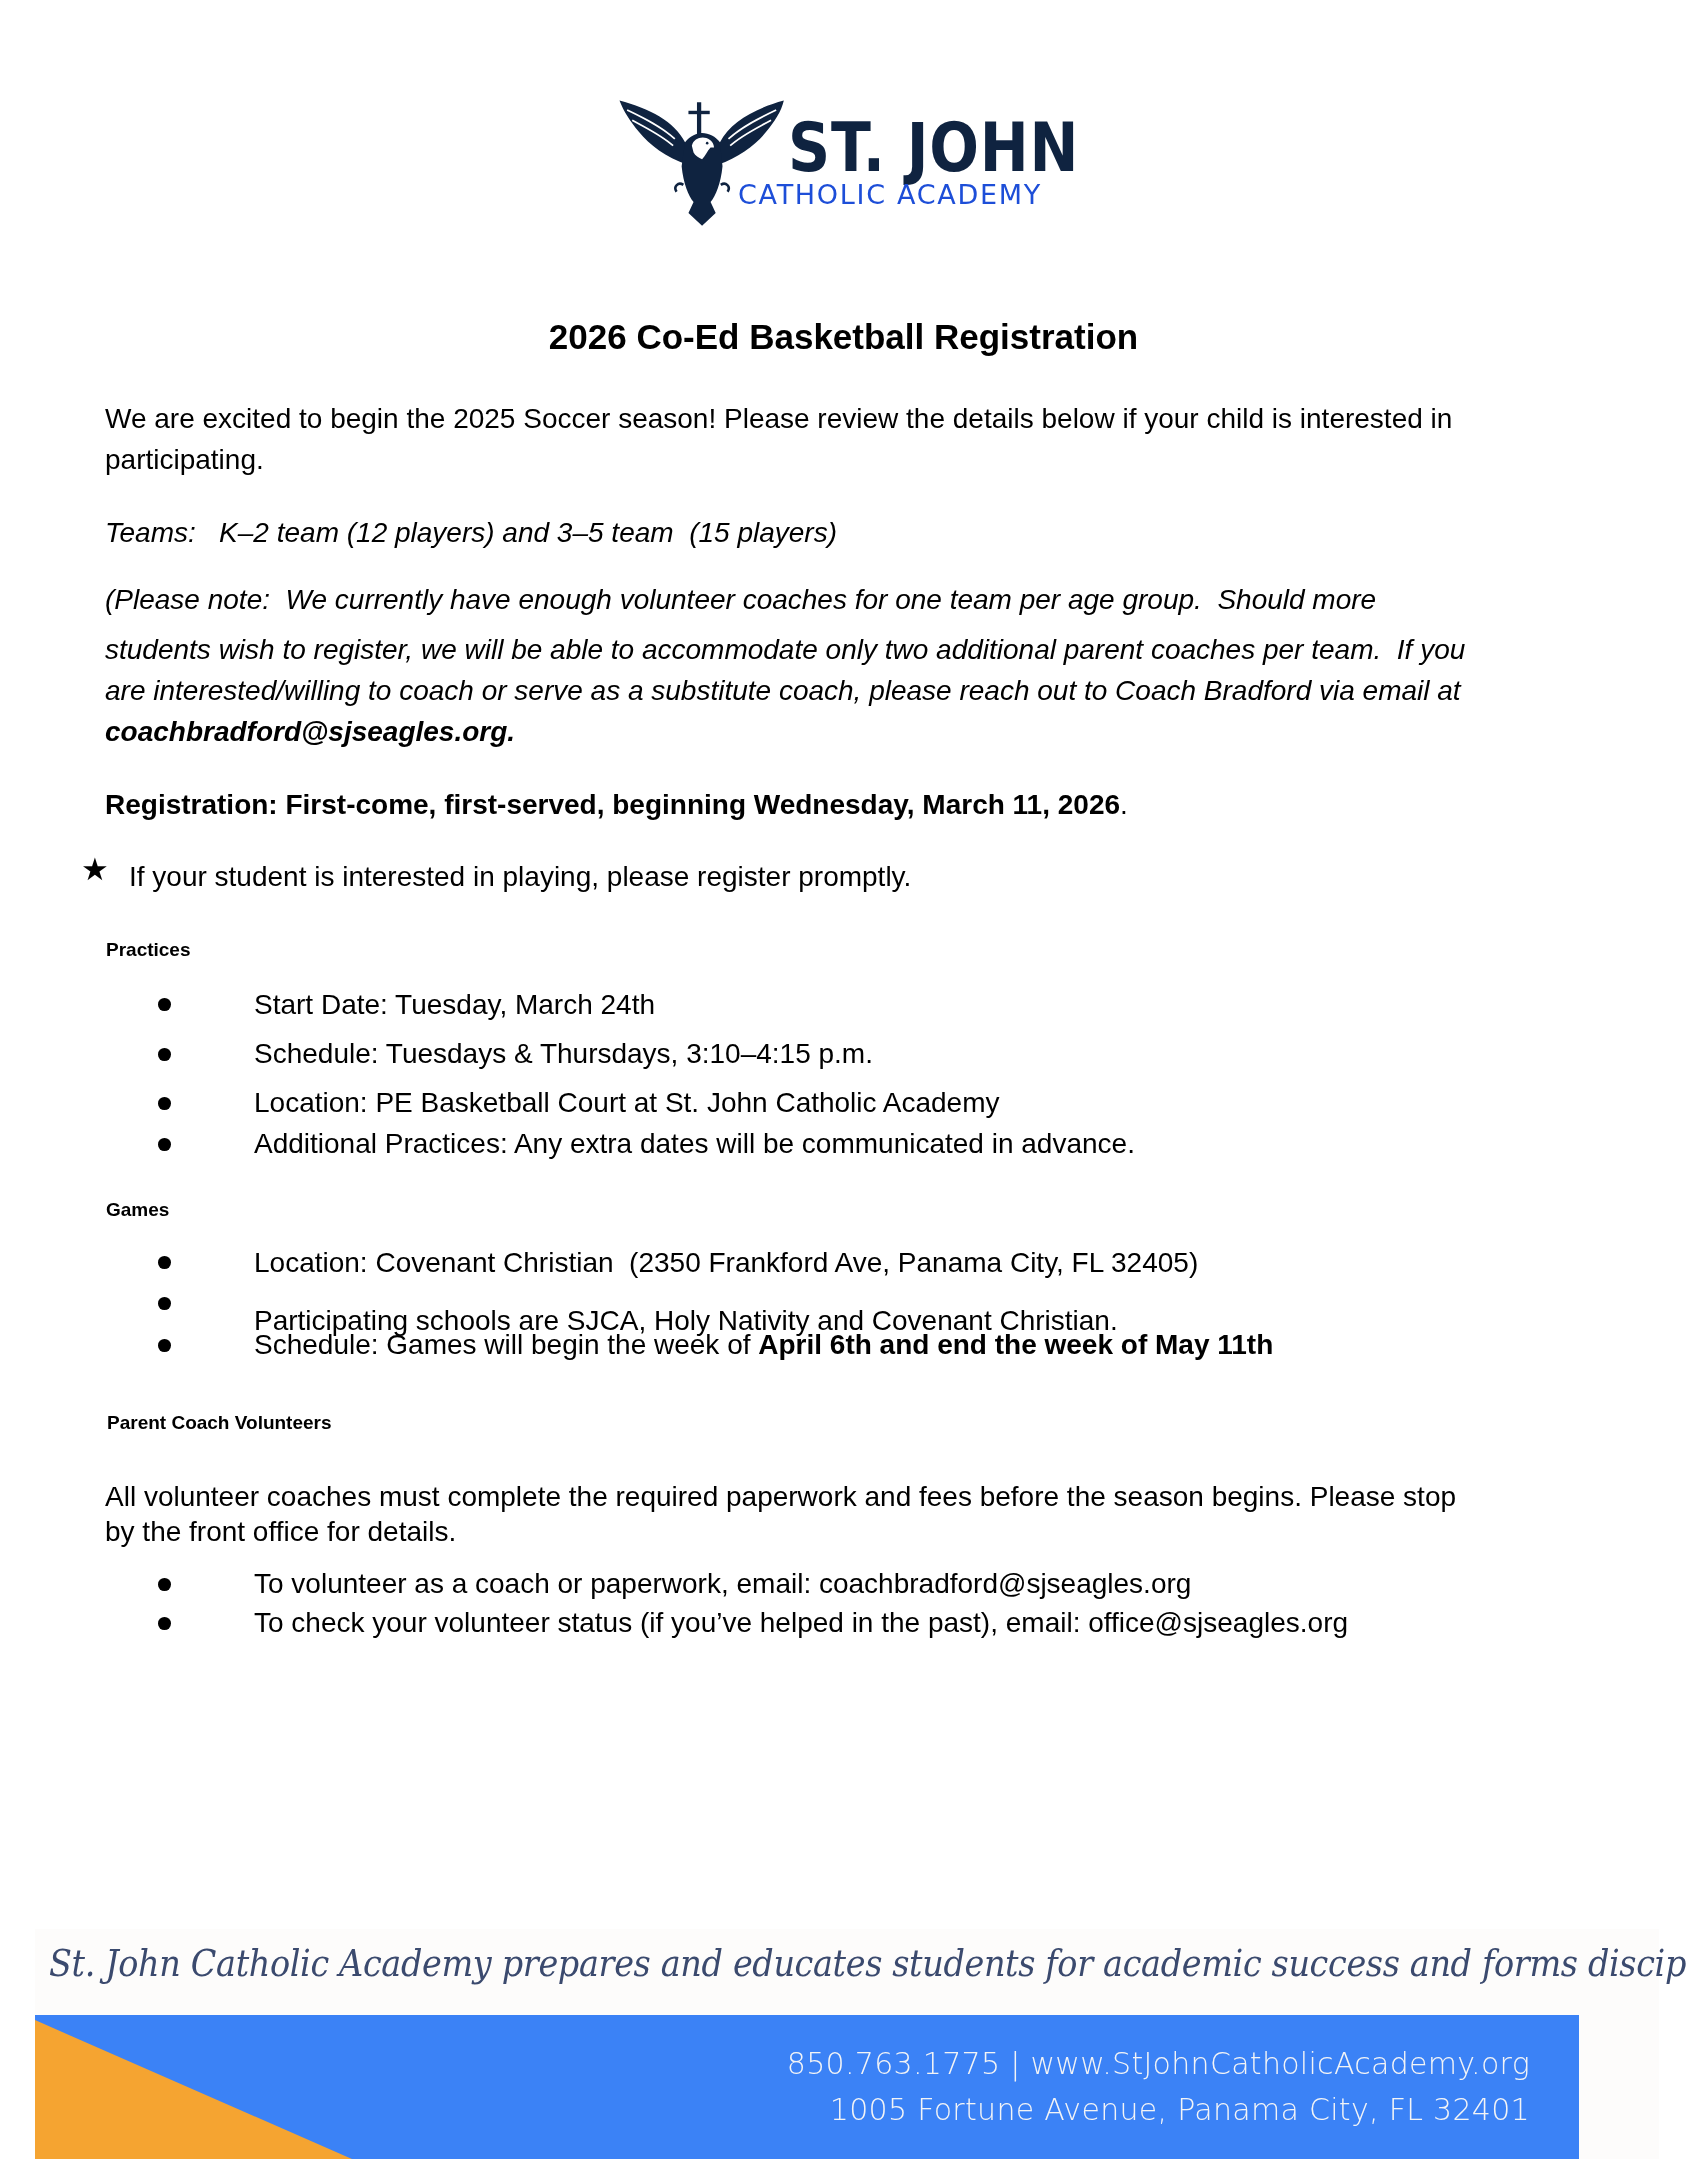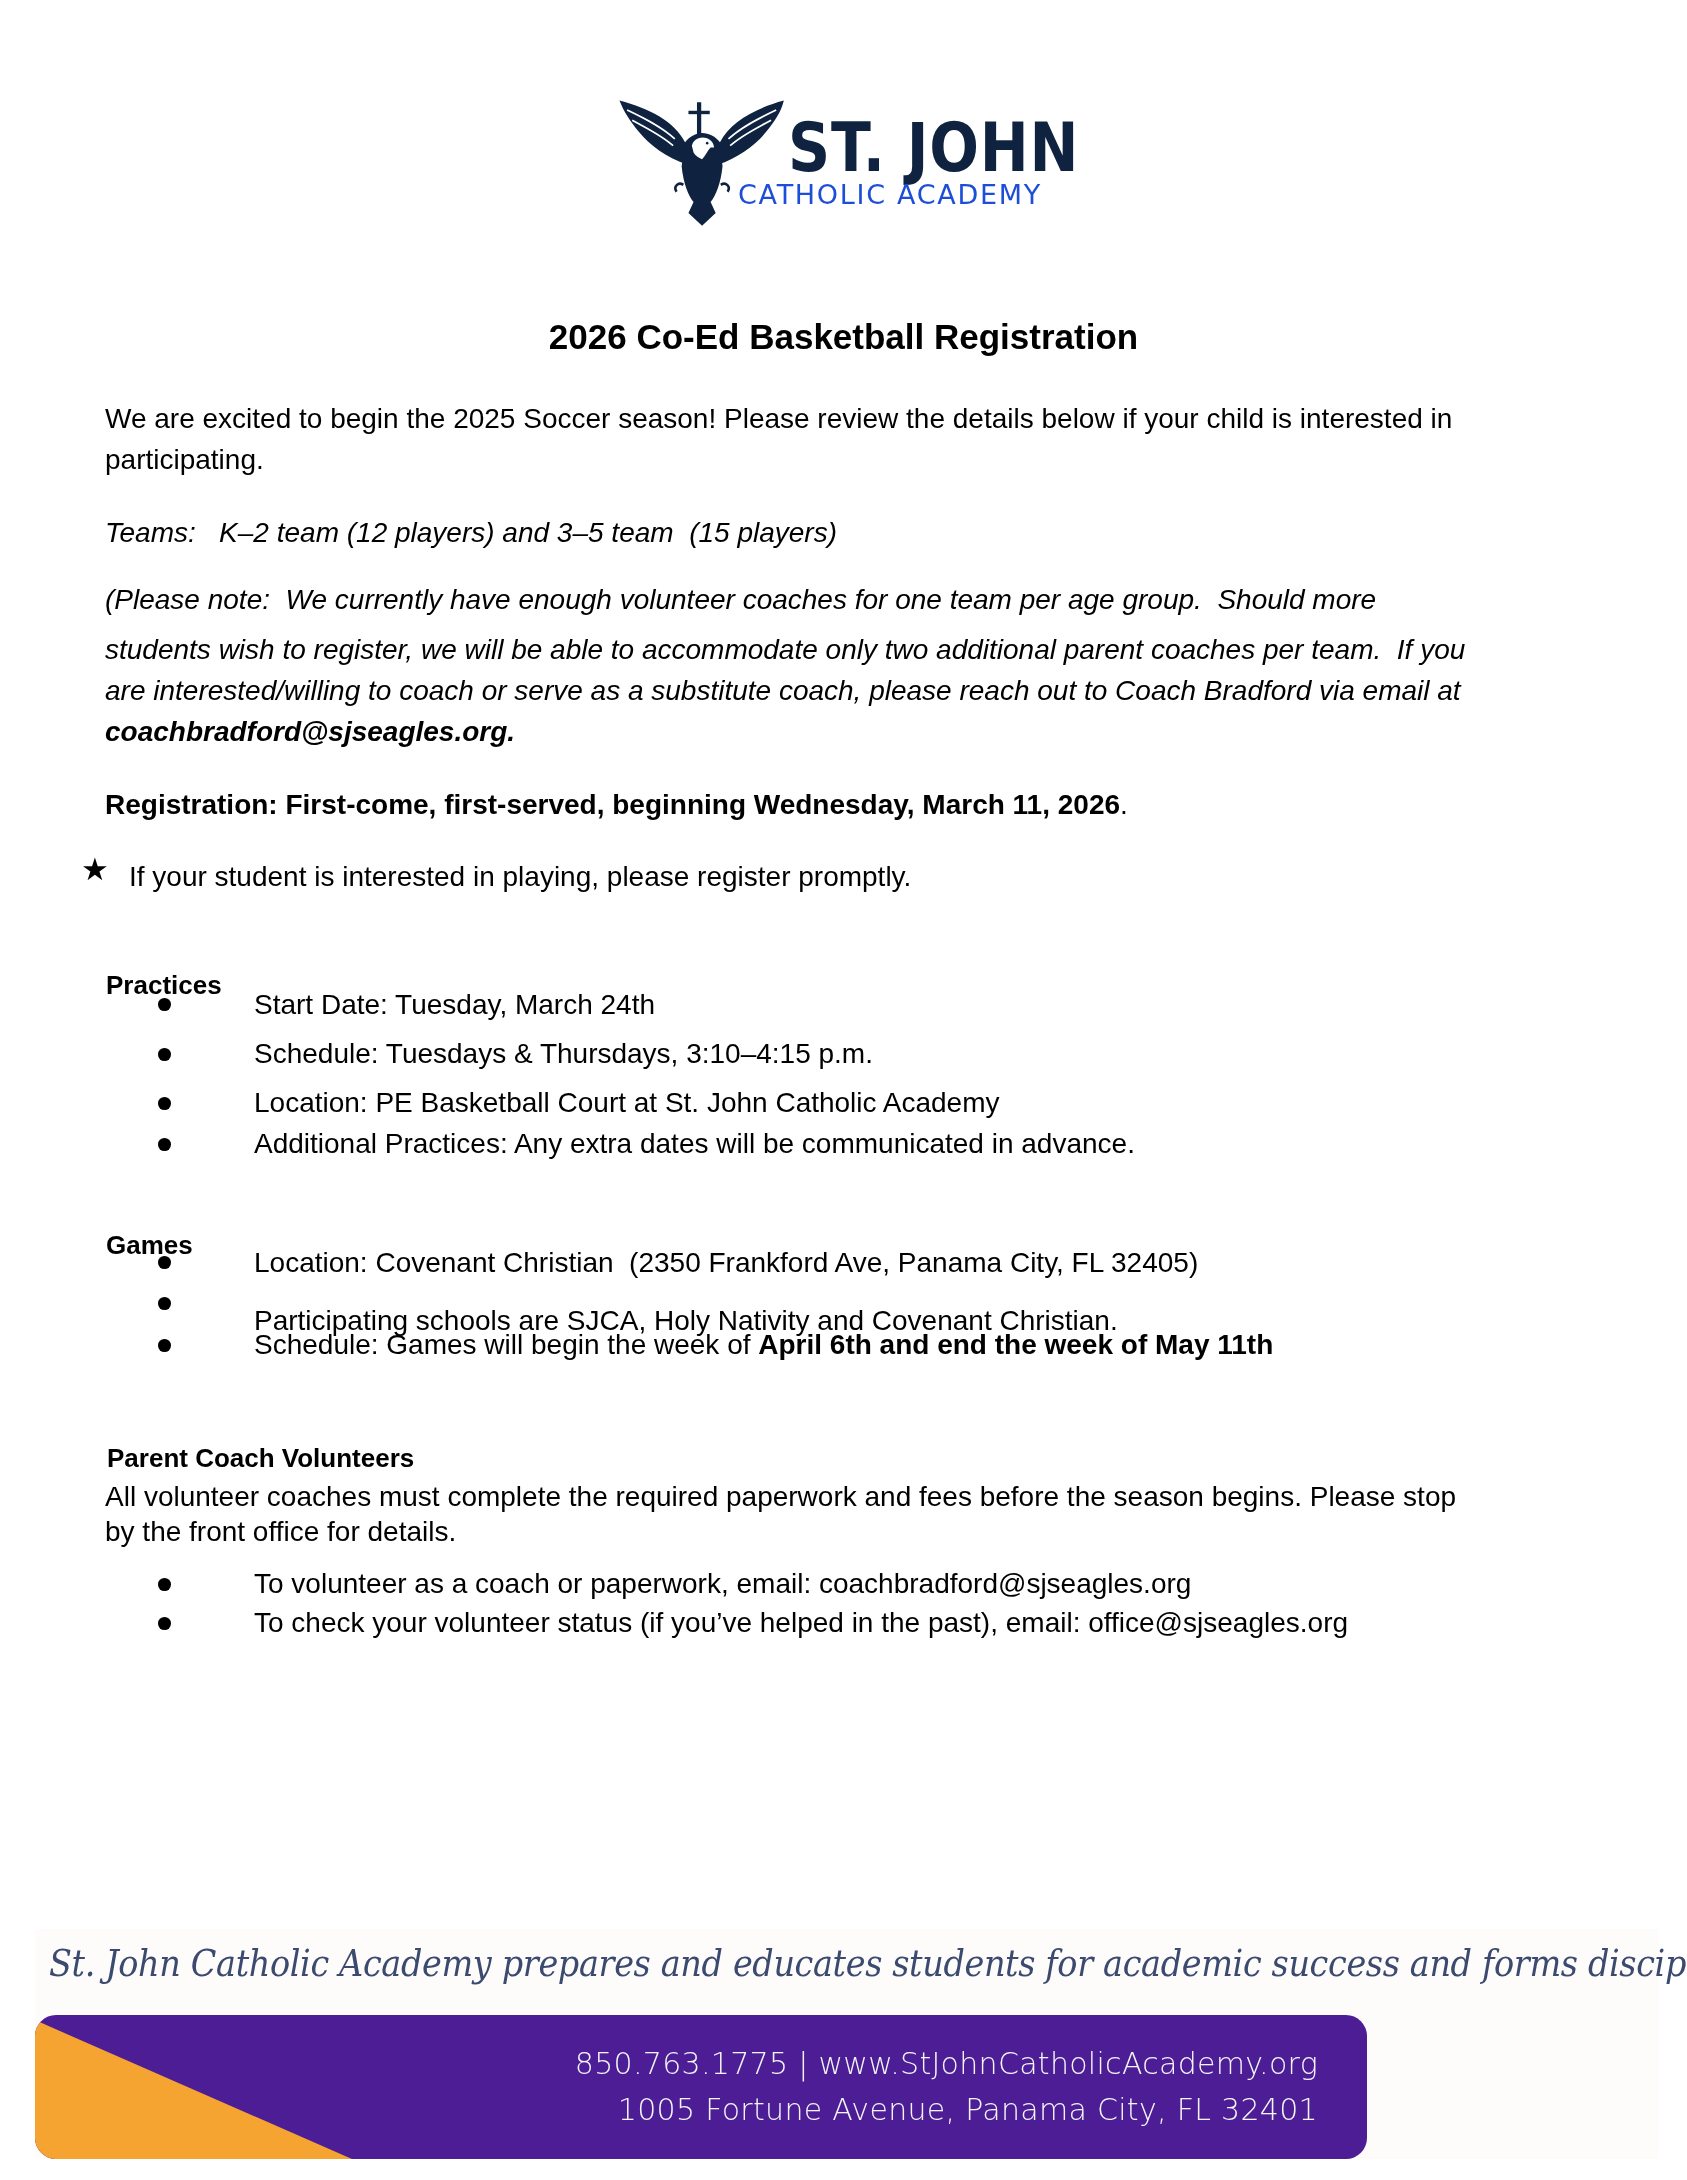--- a/index.html
+++ b/index.html
@@ -2,38 +2,38 @@
 <html style="font-size:13.6px"><head>
 <meta charset="utf-8">
 <style>
   html, body { margin: 0; padding: 0; background: #ffffff; }
   body { width: 1687px; height: 2181px; position: relative; overflow: hidden;
          font-family: "Liberation Sans", sans-serif; color: #000; }
   .abs { position: absolute; white-space: nowrap; }
   .line { position: absolute; white-space: nowrap; font-size: 28px; line-height: 1; }
   .b { font-weight: bold; }
   .i { font-style: italic; }
-  .heading { font-size: 26px; font-weight: bold; margin-top: 32px; }
+  .heading { font-size: 19px; font-weight: bold; }
   .title { font-size: 35px; font-weight: bold; }
   .bullet { position: absolute; width: 12.8px; height: 12.8px; border-radius: 50%; background: #000; }
   .star { position: absolute; font-size: 31px; line-height: 1; font-family: "DejaVu Sans", sans-serif; }
 
   
   .logo-text-main { position: absolute; left: 788px; top: 114px; font-family: "DejaVu Sans", sans-serif;
      font-weight: bold; font-size: 68px; color: #0f2340; letter-spacing: 0.9px; line-height: 1;
      transform: scaleX(0.86); transform-origin: left top; }
   .logo-text-sub { position: absolute; left: 738px; top: 181px; font-family: "DejaVu Sans", sans-serif;
      font-size: 27px; color: #1d4ed8; letter-spacing: 1.7px; line-height: 1; }
 
   
   .footer-wrap { position: absolute; left: 35px; top: 1929px; width: 1624px; height: 230px; background: #fdfcfb; }
   .tagline { position: absolute; left: 49px; top: 1942px; font-family: "DejaVu Serif", serif; font-style: italic;
      font-size: 37px; color: #3b4a6e; white-space: nowrap; letter-spacing: -0.4px;
      transform: scaleX(0.905); transform-origin: left top; }
-  .band { position: absolute; left: 35px; top: 2015px; width: 1332px; height: 144px; background: #4c1d95; overflow: hidden; border-radius: 21px; }
+  .band { position: absolute; left: 35px; top: 2015px; width: 1544px; height: 144px; background: #3b82f6; overflow: hidden; }
   .contact { position: absolute; right: 49px; color: #f3f4f6; font-family: "DejaVu Sans", sans-serif;
      font-size: 30px; white-space: nowrap; font-weight: 300; letter-spacing: 0.3px; line-height: 1; }
 </style>
 </head>
 <body>
 
 <div>
   <svg class="abs" style="left:615px; top:98px;" width="175" height="132" viewBox="0 0 205 155">
     <g fill="#0f2340">
 

